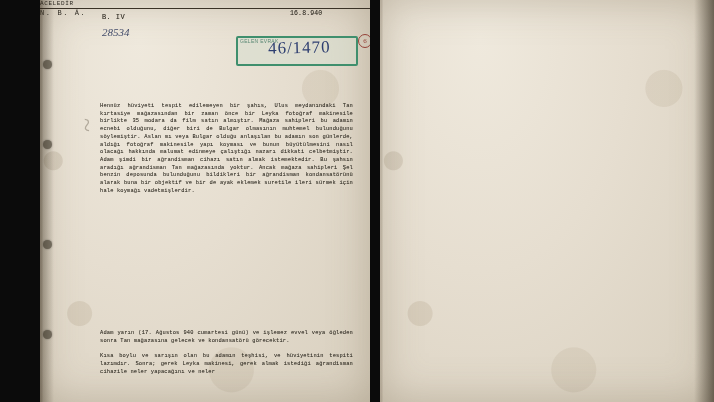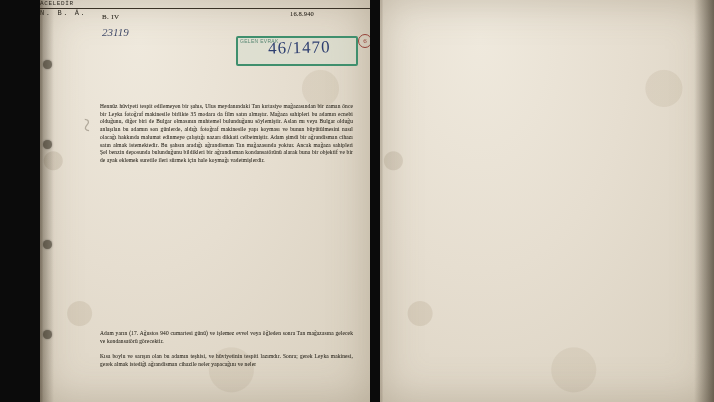--- a/index.html
+++ b/index.html
@@ -62,21 +62,21 @@
     border-radius: 50%;
     background: #2a2418;
     box-shadow: 0 0 2px rgba(0,0,0,.7);
     opacity: .55;
   }
 
   
   .typed {
     position: absolute;
     color: #2e2a22;
-    font-family: Liberation Serif, serif;
+    font-family: Liberation Mono, monospace;
     font-size: 5.4px;
     line-height: 7.7px;
     letter-spacing: .15px;
     white-space: pre-wrap;
     text-align: justify;
     opacity: .92;
     text-shadow: 0 0 .4px rgba(40,35,25,.5);
   }
   .hand {
     position: absolute;
@@ -172,21 +172,21 @@
   <div class="sheet left">
     <div class="grain"></div>
     <div class="edge-dark"></div>
 
     <div class="hole" style="top:60px"></div>
     <div class="hole" style="top:140px"></div>
     <div class="hole" style="top:240px"></div>
     <div class="hole" style="top:330px"></div>
 
     <div class="typed l-ref">B. IV</div>
-    <div class="hand l-refnum">23119</div>
+    <div class="hand l-refnum">28534</div>
     <div class="typed l-date">16.8.940</div>
     <div class="l-acele">ACELEDİR</div>
 
     <div class="stamp-box"></div>
     <div class="stamp-label">GELEN EVRAK</div>
     <div class="stamp-num">46/1470</div>
     <div class="stamp-circle">6</div>
 
     <div class="l-nba">N. B. Â.</div>
 

